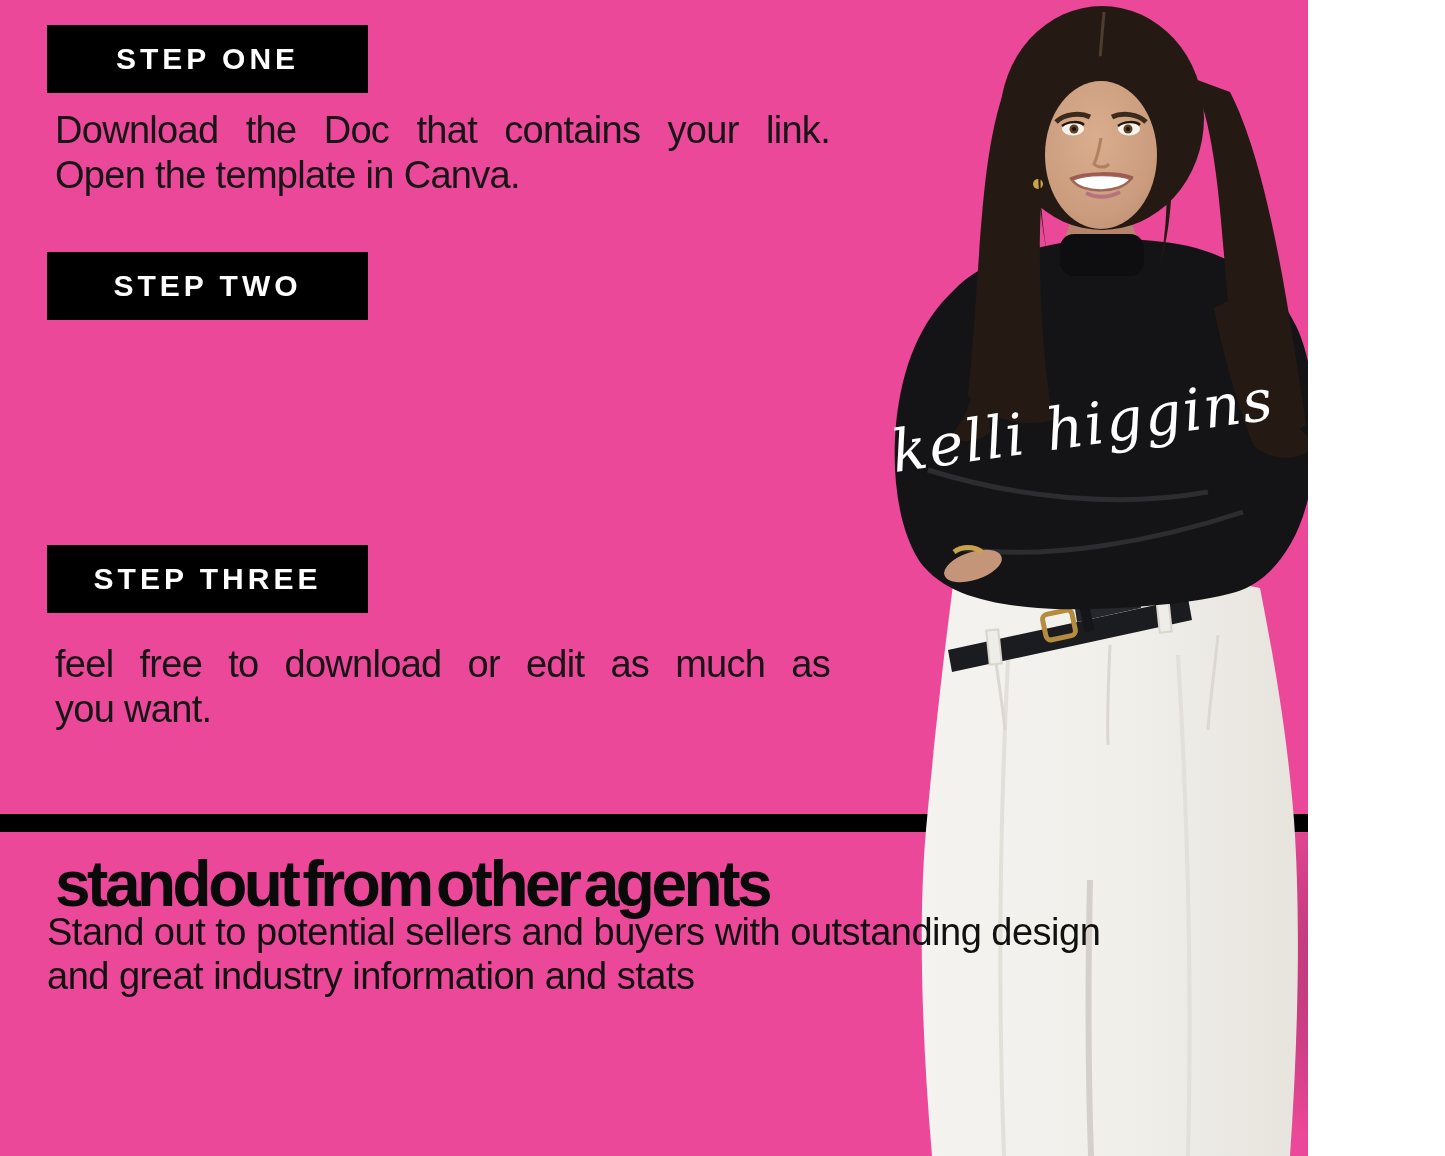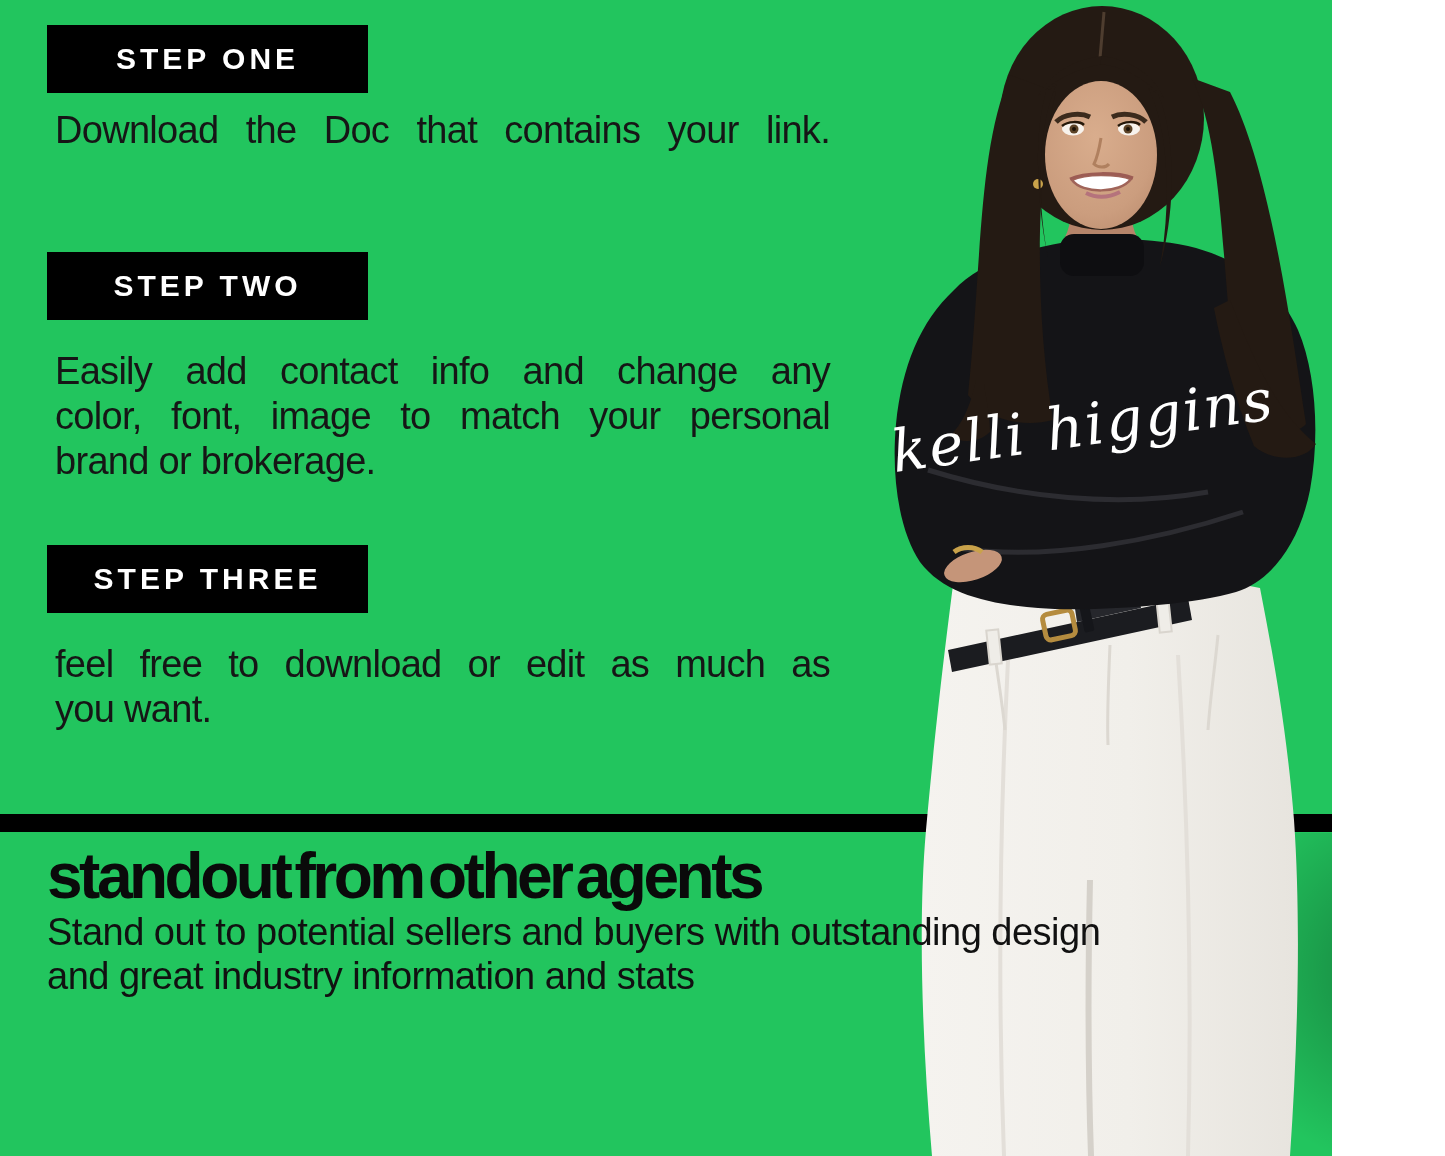--- a/index.html
+++ b/index.html
@@ -1,22 +1,21 @@
 <!DOCTYPE html>
 <html><head>
 <meta charset="utf-8">
 <style>
   html,body{margin:0;padding:0;background:#ffffff;}
   .canvas{
     position:relative;
     width:1308px;height:1156px;
     overflow:hidden;
-    background:#22c55e;
+    background:#ec4899;
     font-family:"Liberation Sans", sans-serif;
-    padding-left:24px;
   }
   
   .step-bar{
     position:absolute;left:47px;width:321px;height:68px;
     background:#000000;
     display:flex;align-items:center;justify-content:center;
     z-index:5;
   }
   .step-bar span{
     color:#ffffff;font-weight:bold;font-size:30px;letter-spacing:4px;
@@ -41,21 +40,21 @@
   }
   
   svg.person{position:absolute;left:858px;top:0;width:587px;height:1156px;z-index:3;}
   .sig-text{
     font-family:"DejaVu Serif", serif;
     font-style:italic;
   }
   
   .bottom{position:absolute;left:0;top:0;width:1445px;height:1156px;z-index:4;pointer-events:none;}
   .headline{
-    position:absolute;left:47px;margin:0;color:#0a0a0a;
+    position:absolute;left:47px;margin:8px;color:#0a0a0a;
     font-weight:bold;font-size:64px;line-height:1.05;
     letter-spacing:-3.5px;word-spacing:-9px;white-space:nowrap;
   }
   .h1a{top:843px}.h1b{top:1018px}
   .sub{
     position:absolute;left:47px;margin:0;color:#111111;
     font-size:38px;line-height:44px;letter-spacing:-0.5px;
   }
   .sub1{top:910px}.sub2{top:1089px}
   .subline{display:block;white-space:nowrap;}
@@ -63,30 +62,26 @@
 </head>
 <body>
 
 <div class="canvas">
 
   <div class="step-bar s1-bar">
     <span>STEP ONE</span>
   </div>
   <p class="step-text s1-text">
     <span class="jline">Download the Doc that contains your link.</span>
+    <span class="jline last">Open the template in Canva.</span>
   </p>
 
   <div class="step-bar s2-bar">
     <span>STEP TWO</span>
   </div>
-  <p class="step-text s2-text">
-    <span class="jline">Easily add contact info and change any</span>
-    <span class="jline">color, font, image to match your personal</span>
-    <span class="jline last">brand or brokerage.</span>
-  </p>
 
   <div class="step-bar s3-bar">
     <span>STEP THREE</span>
   </div>
   <p class="step-text s3-text">
     <span class="jline">feel free to download or edit as much as</span>
     <span class="jline last">you want.</span>
   </p>
 
   <div class="wall-shadow"></div>

